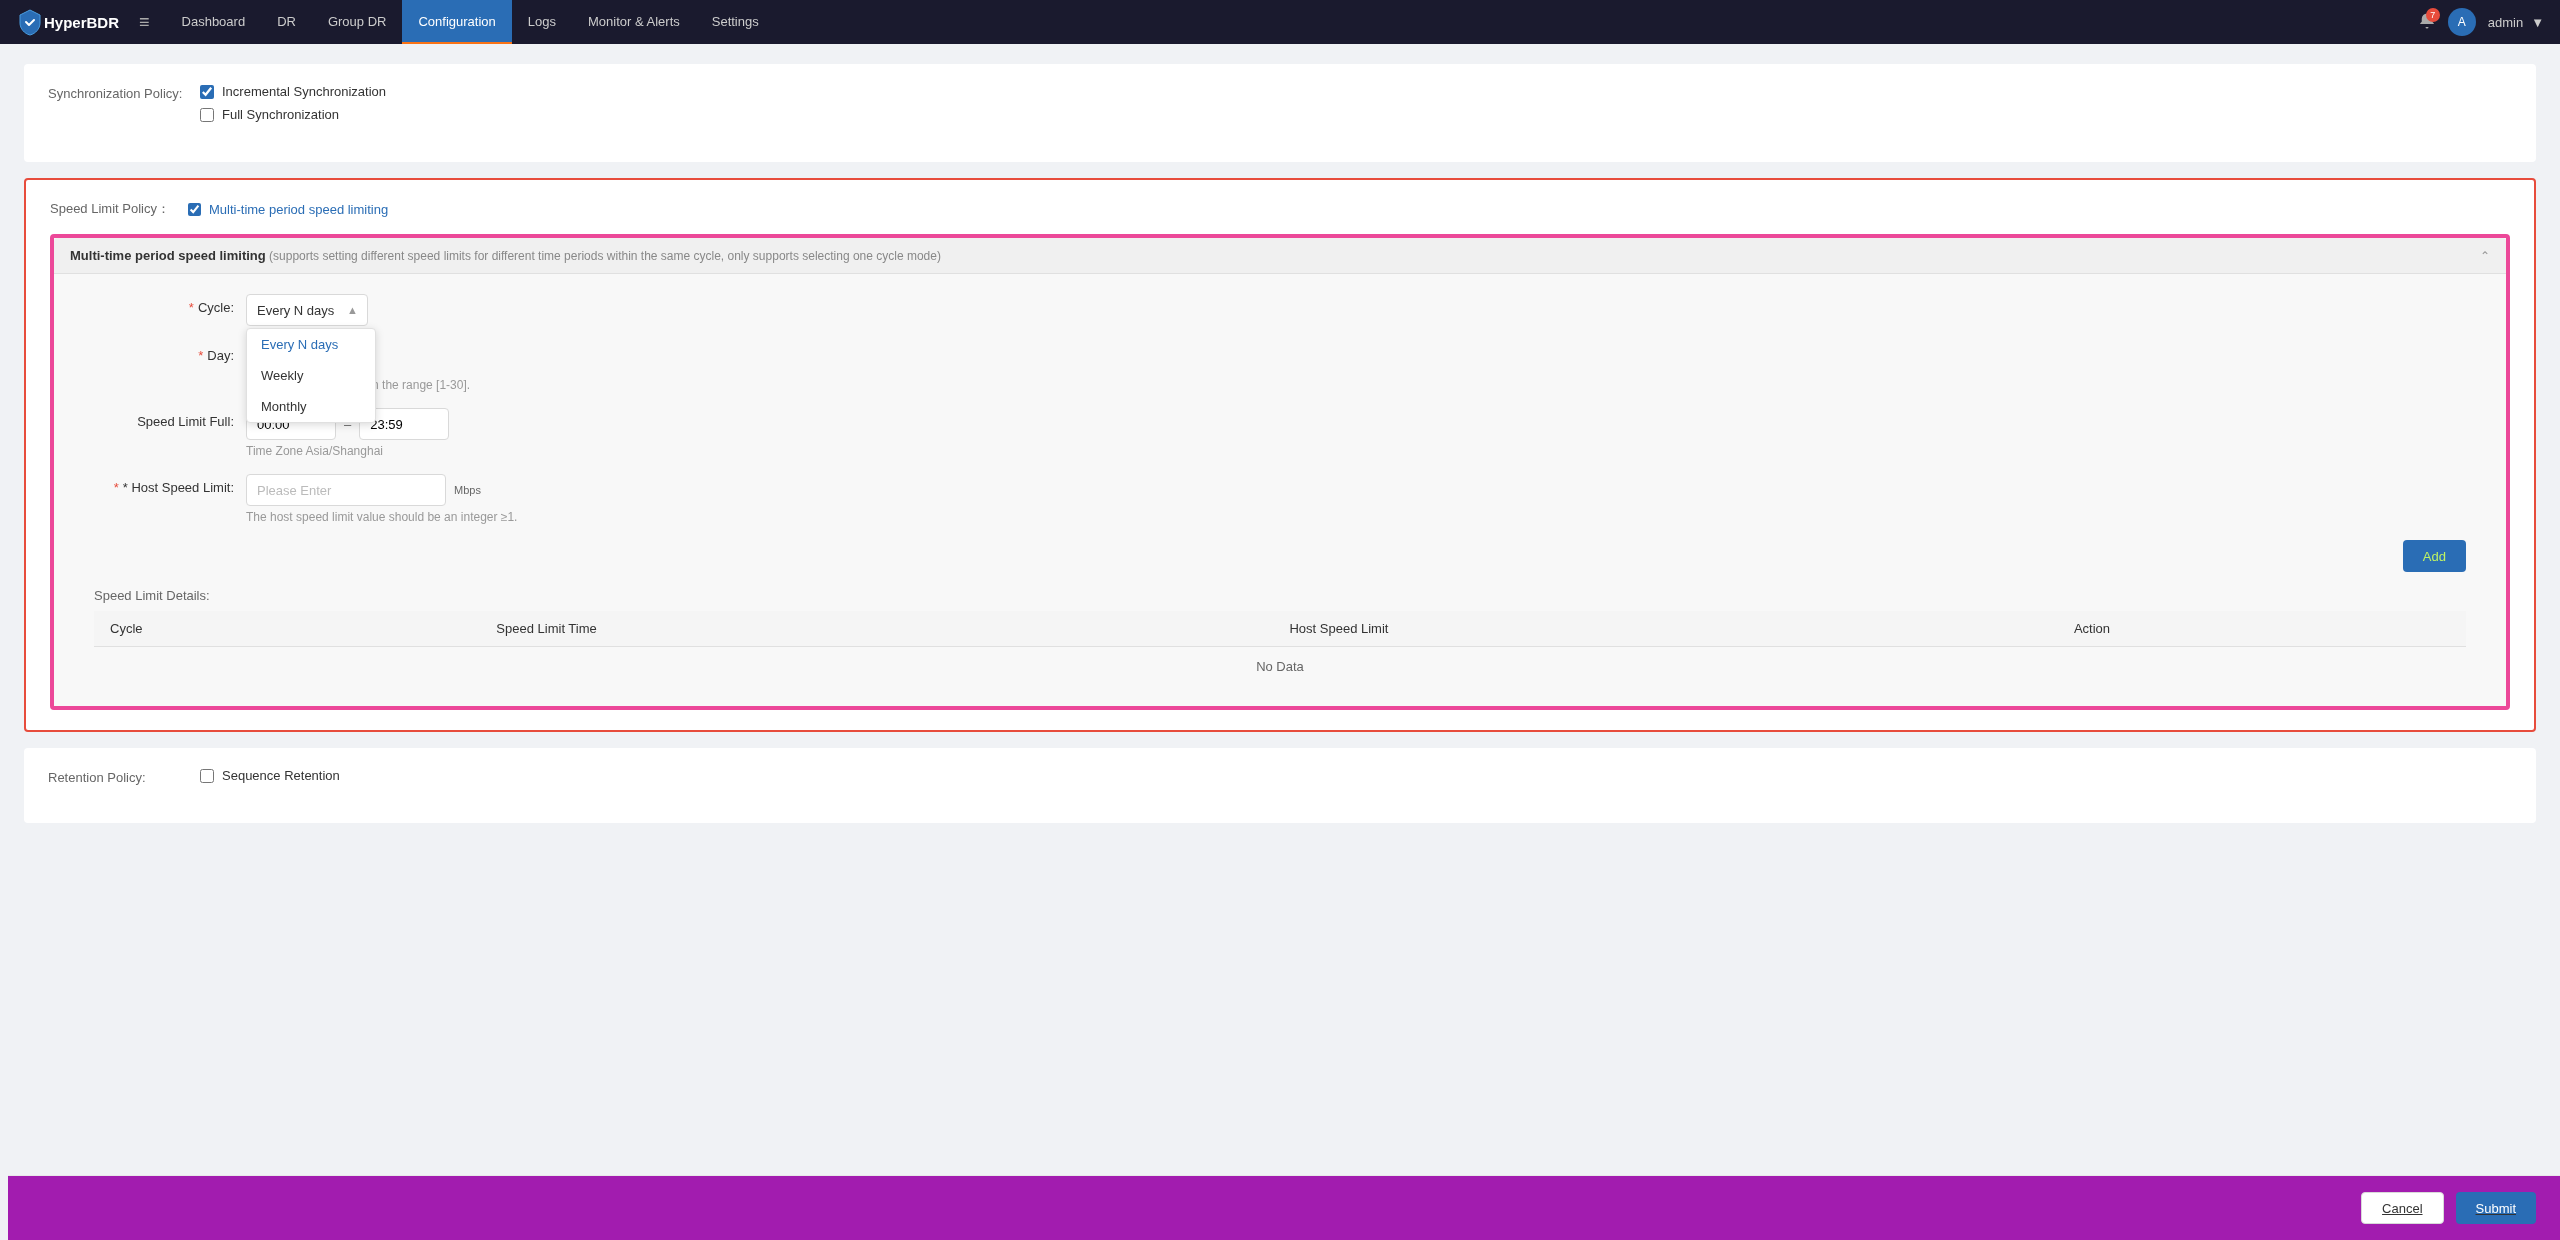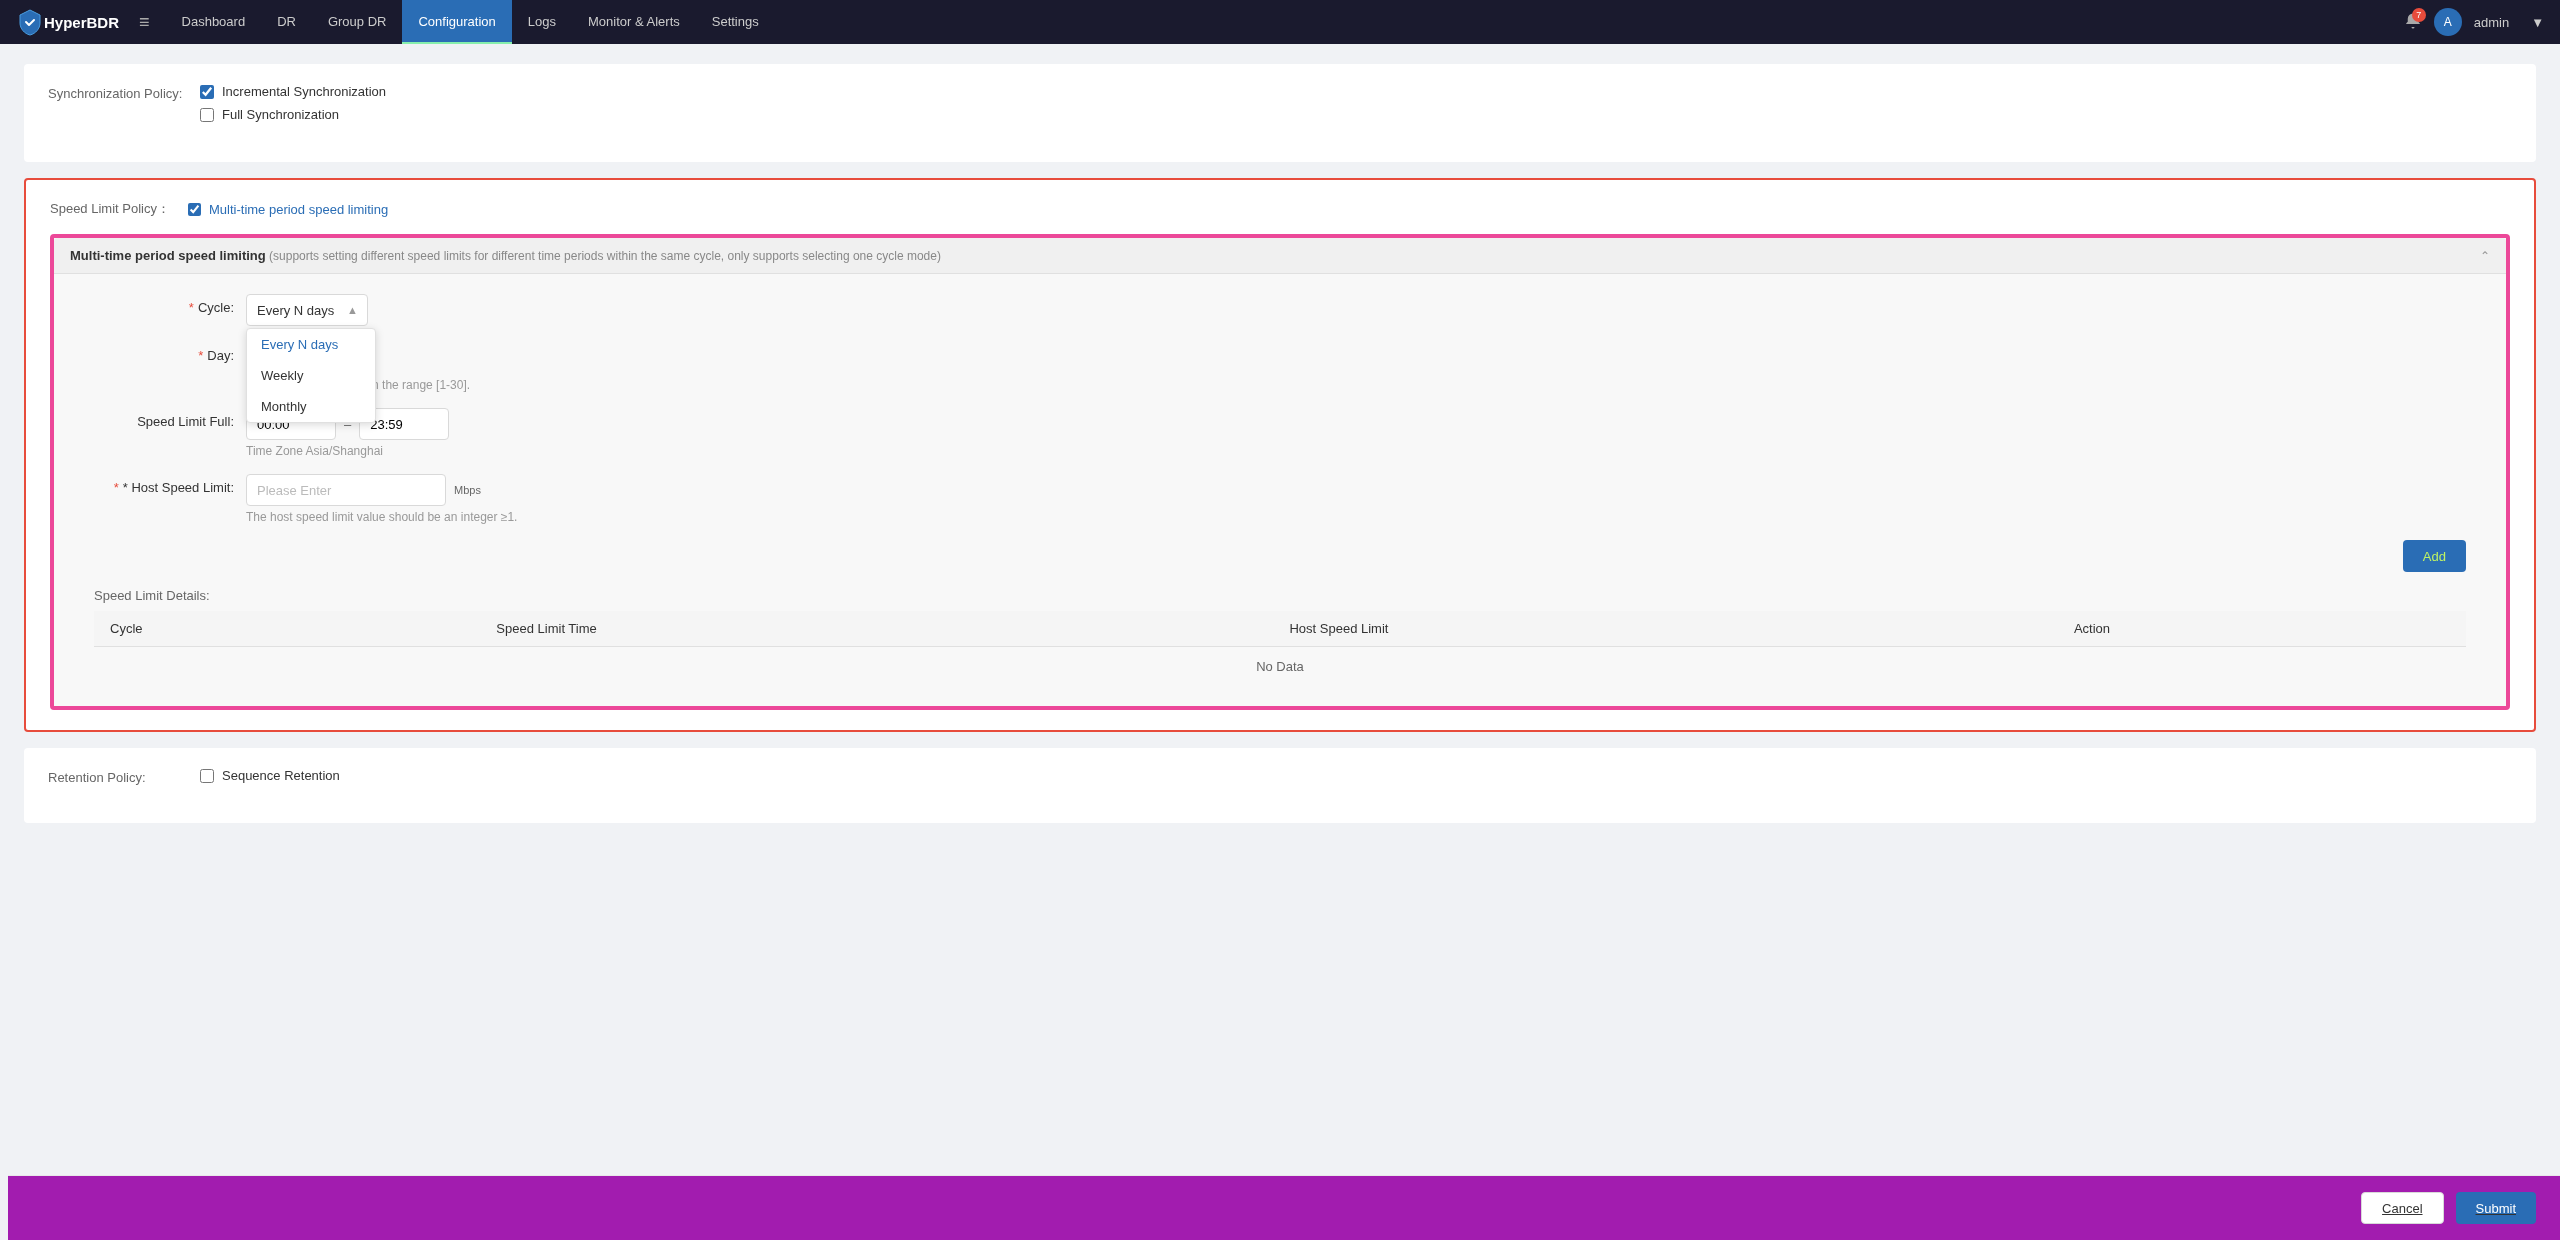--- a/index.html
+++ b/index.html
@@ -11,30 +11,30 @@
       position: fixed; top: 0; left: 0; right: 0; z-index: 100;
     }
     .navbar-brand { display: flex; align-items: center; gap: 0; color: #fff; font-weight: 600; font-size: 15px; margin-right: 20px; }
     .navbar-brand-icon { width: 28px; height: 28px; }
     .navbar-menu-icon { color: #aaa; font-size: 18px; margin-right: 16px; cursor: pointer; }
     .nav-items { display: flex; align-items: center; gap: 0; flex: 1; }
     .nav-item {
       color: #ccc; padding: 0 16px; height: 44px; display: flex; align-items: center;
       cursor: pointer; font-size: 13px; text-decoration: none; border-bottom: 2px solid transparent;
     }
-    .nav-item.active { background: #2a6db5; color: #fff; border-bottom: 2px solid #86efac; }
+    .nav-item.active { background: #2a6db5; color: #fff; border-bottom: 2px solid #f97316; }
     .nav-right { display: flex; align-items: center; gap: 12px; margin-left: auto; }
     .nav-bell { position: relative; color: #ccc; cursor: pointer; }
     .nav-bell-badge {
       position: absolute; top: -4px; right: -4px; background: #e74c3c;
       color: #fff; font-size: 9px; border-radius: 50%; width: 14px; height: 14px;
       display: flex; align-items: center; justify-content: center;
     }
     .nav-avatar { width: 28px; height: 28px; background: #2a6db5; border-radius: 50%; display: flex; align-items: center; justify-content: center; color: #fff; font-size: 12px; }
-    .nav-admin { color: #ccc; font-size: 13px; display: flex; align-items: center; gap: 22px; cursor: pointer; }
+    .nav-admin { color: #ccc; font-size: 13px; display: flex; align-items: center; gap: 8px; cursor: pointer; }
 
     
     .main-content { margin-top: 44px; padding: 20px 24px; background: #f0f2f5; min-height: calc(100vh - 44px); }
 
     
     .section { background: #fff; border-radius: 4px; padding: 20px 24px; margin-bottom: 16px; }
 
     .policy-row { display: flex; align-items: flex-start; gap: 12px; margin-bottom: 12px; }
     .policy-label { color: #666; font-size: 13px; min-width: 140px; padding-top: 2px; }
     .checkbox-row { display: flex; align-items: center; gap: 8px; margin-bottom: 8px; }

